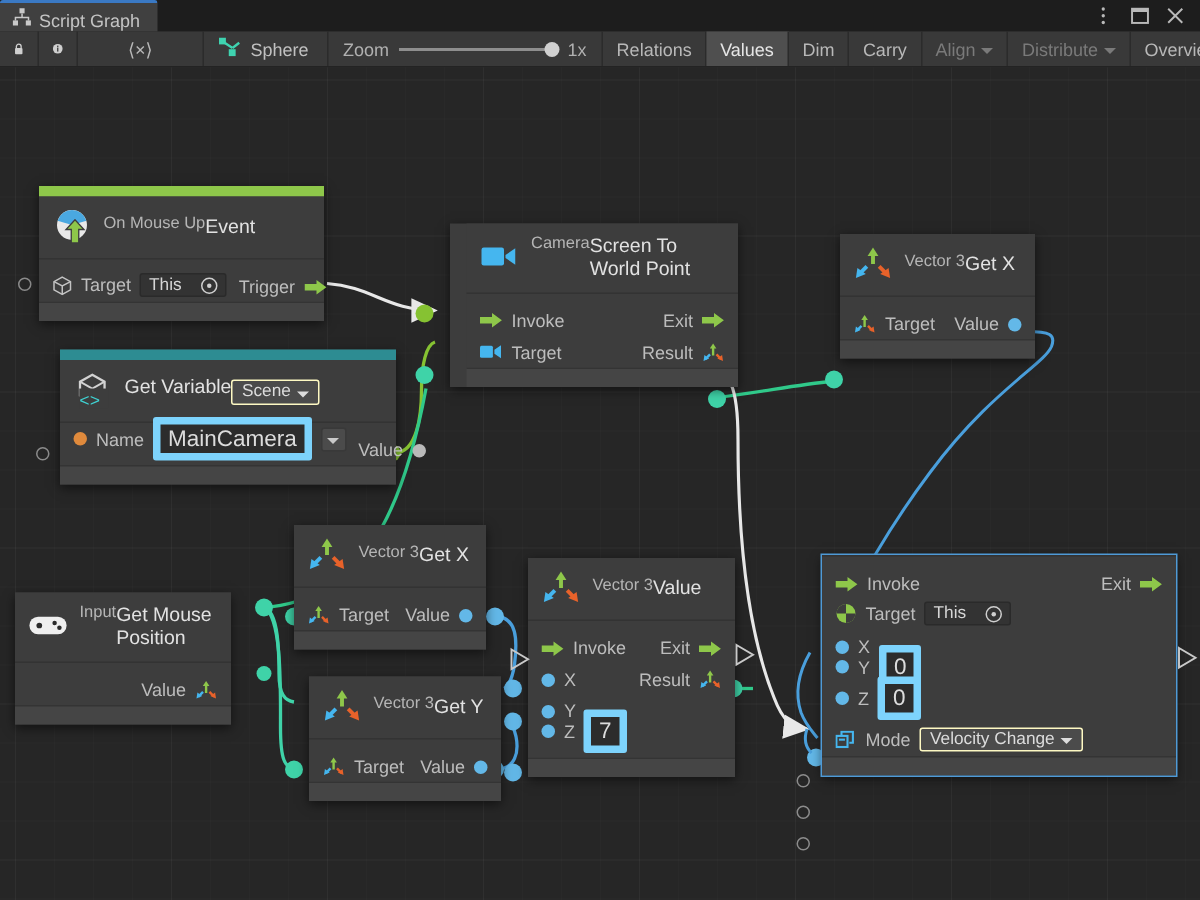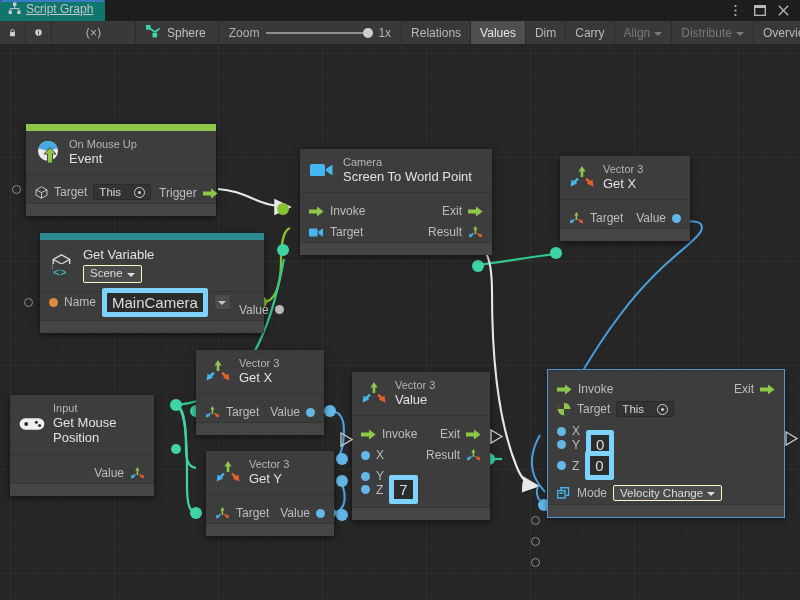--- a/index.html
+++ b/index.html
@@ -13,25 +13,25 @@
   }
   #app { position:relative; width:800px; height:600px; }
 
   
   .titlebar {
     position:absolute; left:0; top:0; width:800px; height:21px;
     background:#1d1d1d;
   }
   .tab {
     position:absolute; left:0; top:0; height:21px;
-    background:#0f766e;
+    background:#404040;
     border-top:2px solid #3a79c4;
-    display:flex; align-items:flex-start; gap:5px;
+    display:flex; align-items:flex-end; gap:5px;
     padding:0 12px 0 8px;
-    border-top-left-radius:2px; border-top-right-radius:2px;text-decoration:underline;
+    border-top-left-radius:2px; border-top-right-radius:2px;
   }
   .tab .tab-label { color:#c4c4c4; font-size:12px; }
   .win-controls {
     position:absolute; right:4px; top:0; height:21px;
     display:flex; align-items:center; gap:11px; padding-right:6px;
   }
   .win-controls .wc { width:13px; height:13px; display:flex; align-items:center;
     justify-content:center; color:#b9b9b9; }
 
   
@@ -84,21 +84,21 @@
     box-shadow:0 2px 7px rgba(0,0,0,.55);
     color:#c9c9c9;
     font-size:12px;
   }
   .node.selected { outline:1px solid #4f9ad6; }
   .node-accent { height:7px; }
   .node-head { display:flex; align-items:center; gap:8px; padding:7px 10px 8px 9px;
                background:#3d3d3d; }
   .node-head .hicon { width:26px; height:26px; flex:0 0 26px;
                       display:flex; align-items:center; justify-content:center; }
-  .node-titles { display:flex; flex-direction:column; line-height:1.18; }
+  .node-titles { display:flex; flex-direction:row; line-height:1.18; }
   .n-sub { font-size:11px; color:#b5b5b5; }
   .n-title { font-size:13px; color:#e2e2e2; }
   .n-title-only { font-size:13px; color:#e2e2e2; }
   .node-body { border-top:1px solid #333; padding:4px 0 3px 0; background:#3d3d3d;}
   .node-foot { height:13px; background:#454545; border-top:1px solid #343434; }
   .row { display:flex; align-items:flex-end; height:21px; padding:0 9px;
          justify-content:space-between; gap:8px; }
   .side { display:flex; align-items:center; gap:6px; }
   .lbl { color:#bdbdbd; font-size:12px; }
   .dot { width:9px; height:9px; border-radius:50%; flex:0 0 9px; }
@@ -358,21 +358,21 @@
           </span>
           <span class="side">
             <span class="lbl">Value</span>
             <span class="dot grey"></span>
           </span>
         </div>
       </div>
       <div class="node-foot"></div>
     </div>
 
-    <div class="node" style="left:300px; top:104px; width:192px;">
+    <div class="node" style="left:300px; top:104px; width:192px;padding-left:11px;">
       <div class="node-head">
         <span class="hicon">
           <svg width="26" height="20" viewBox="0 0 26 20">
             <rect x="1" y="4" width="15" height="12" rx="1.5" fill="#45b6ef"></rect>
             <path d="M17 9 L23.5 4.5 L23.5 15.5 L17 11 Z" fill="#45b6ef"></path>
           </svg>
         </span>
         <span class="node-titles">
           <span class="n-sub">Camera</span>
           <span class="n-title">Screen To World Point</span>

